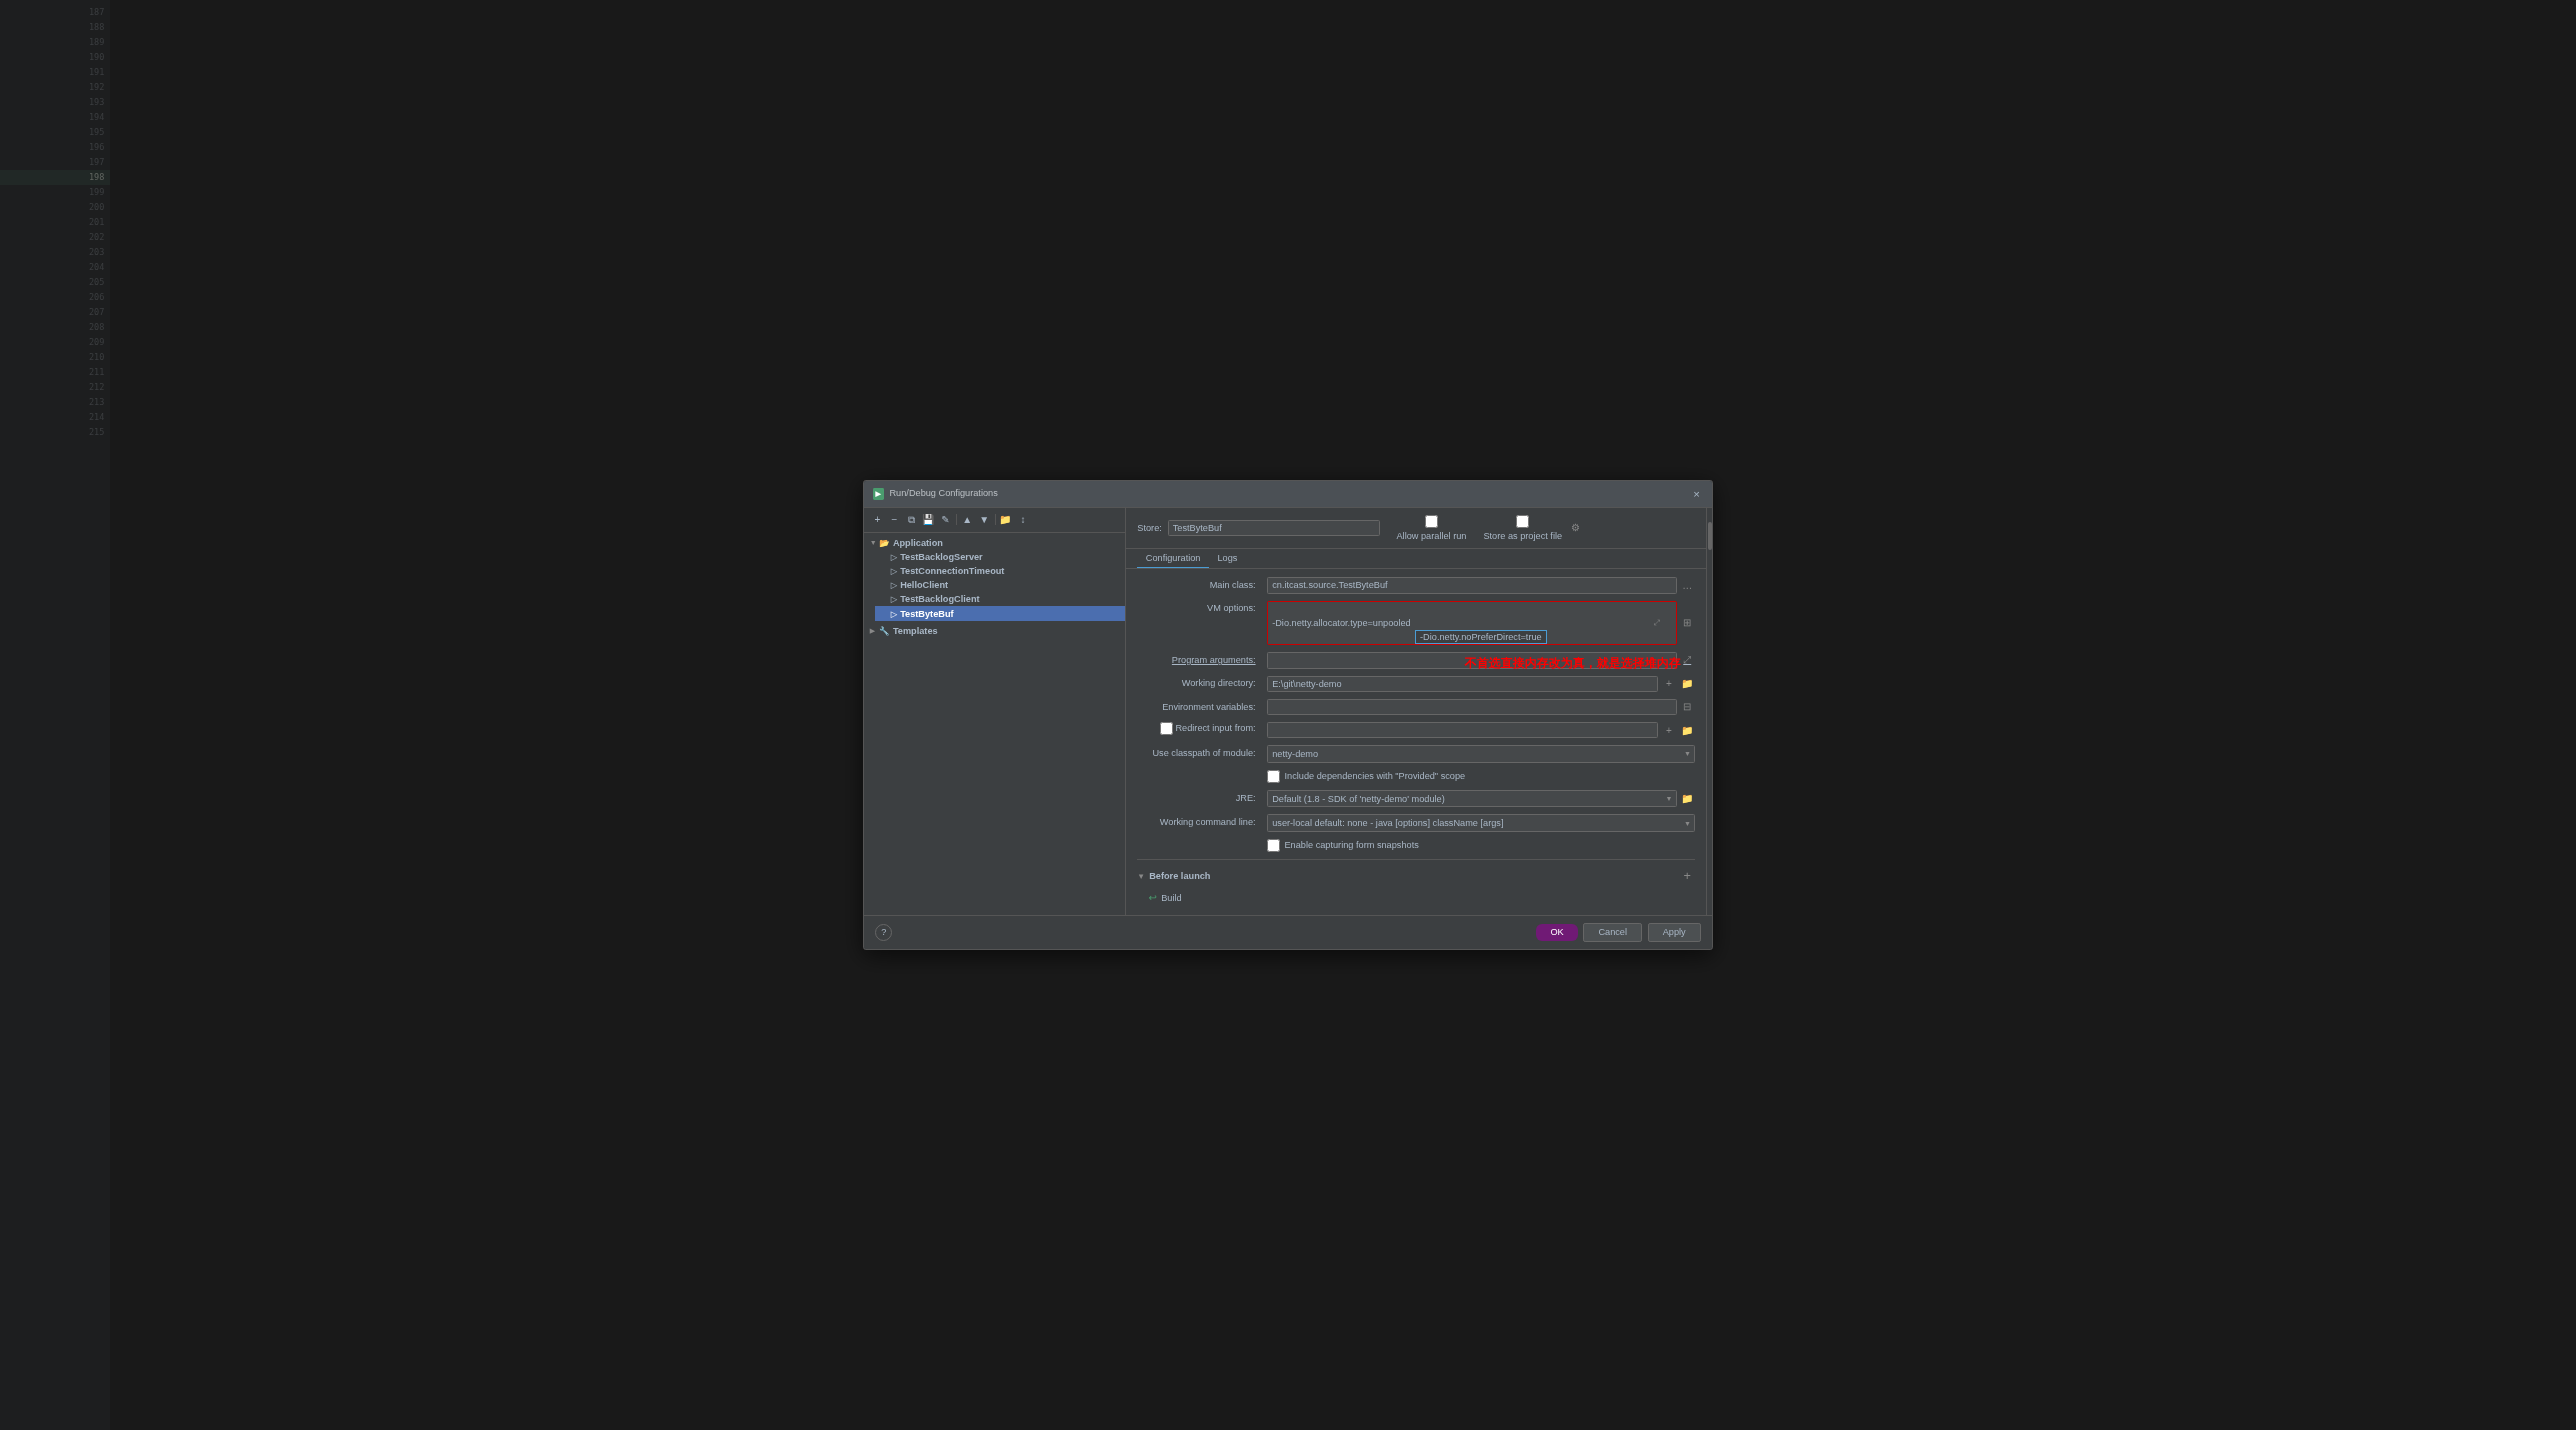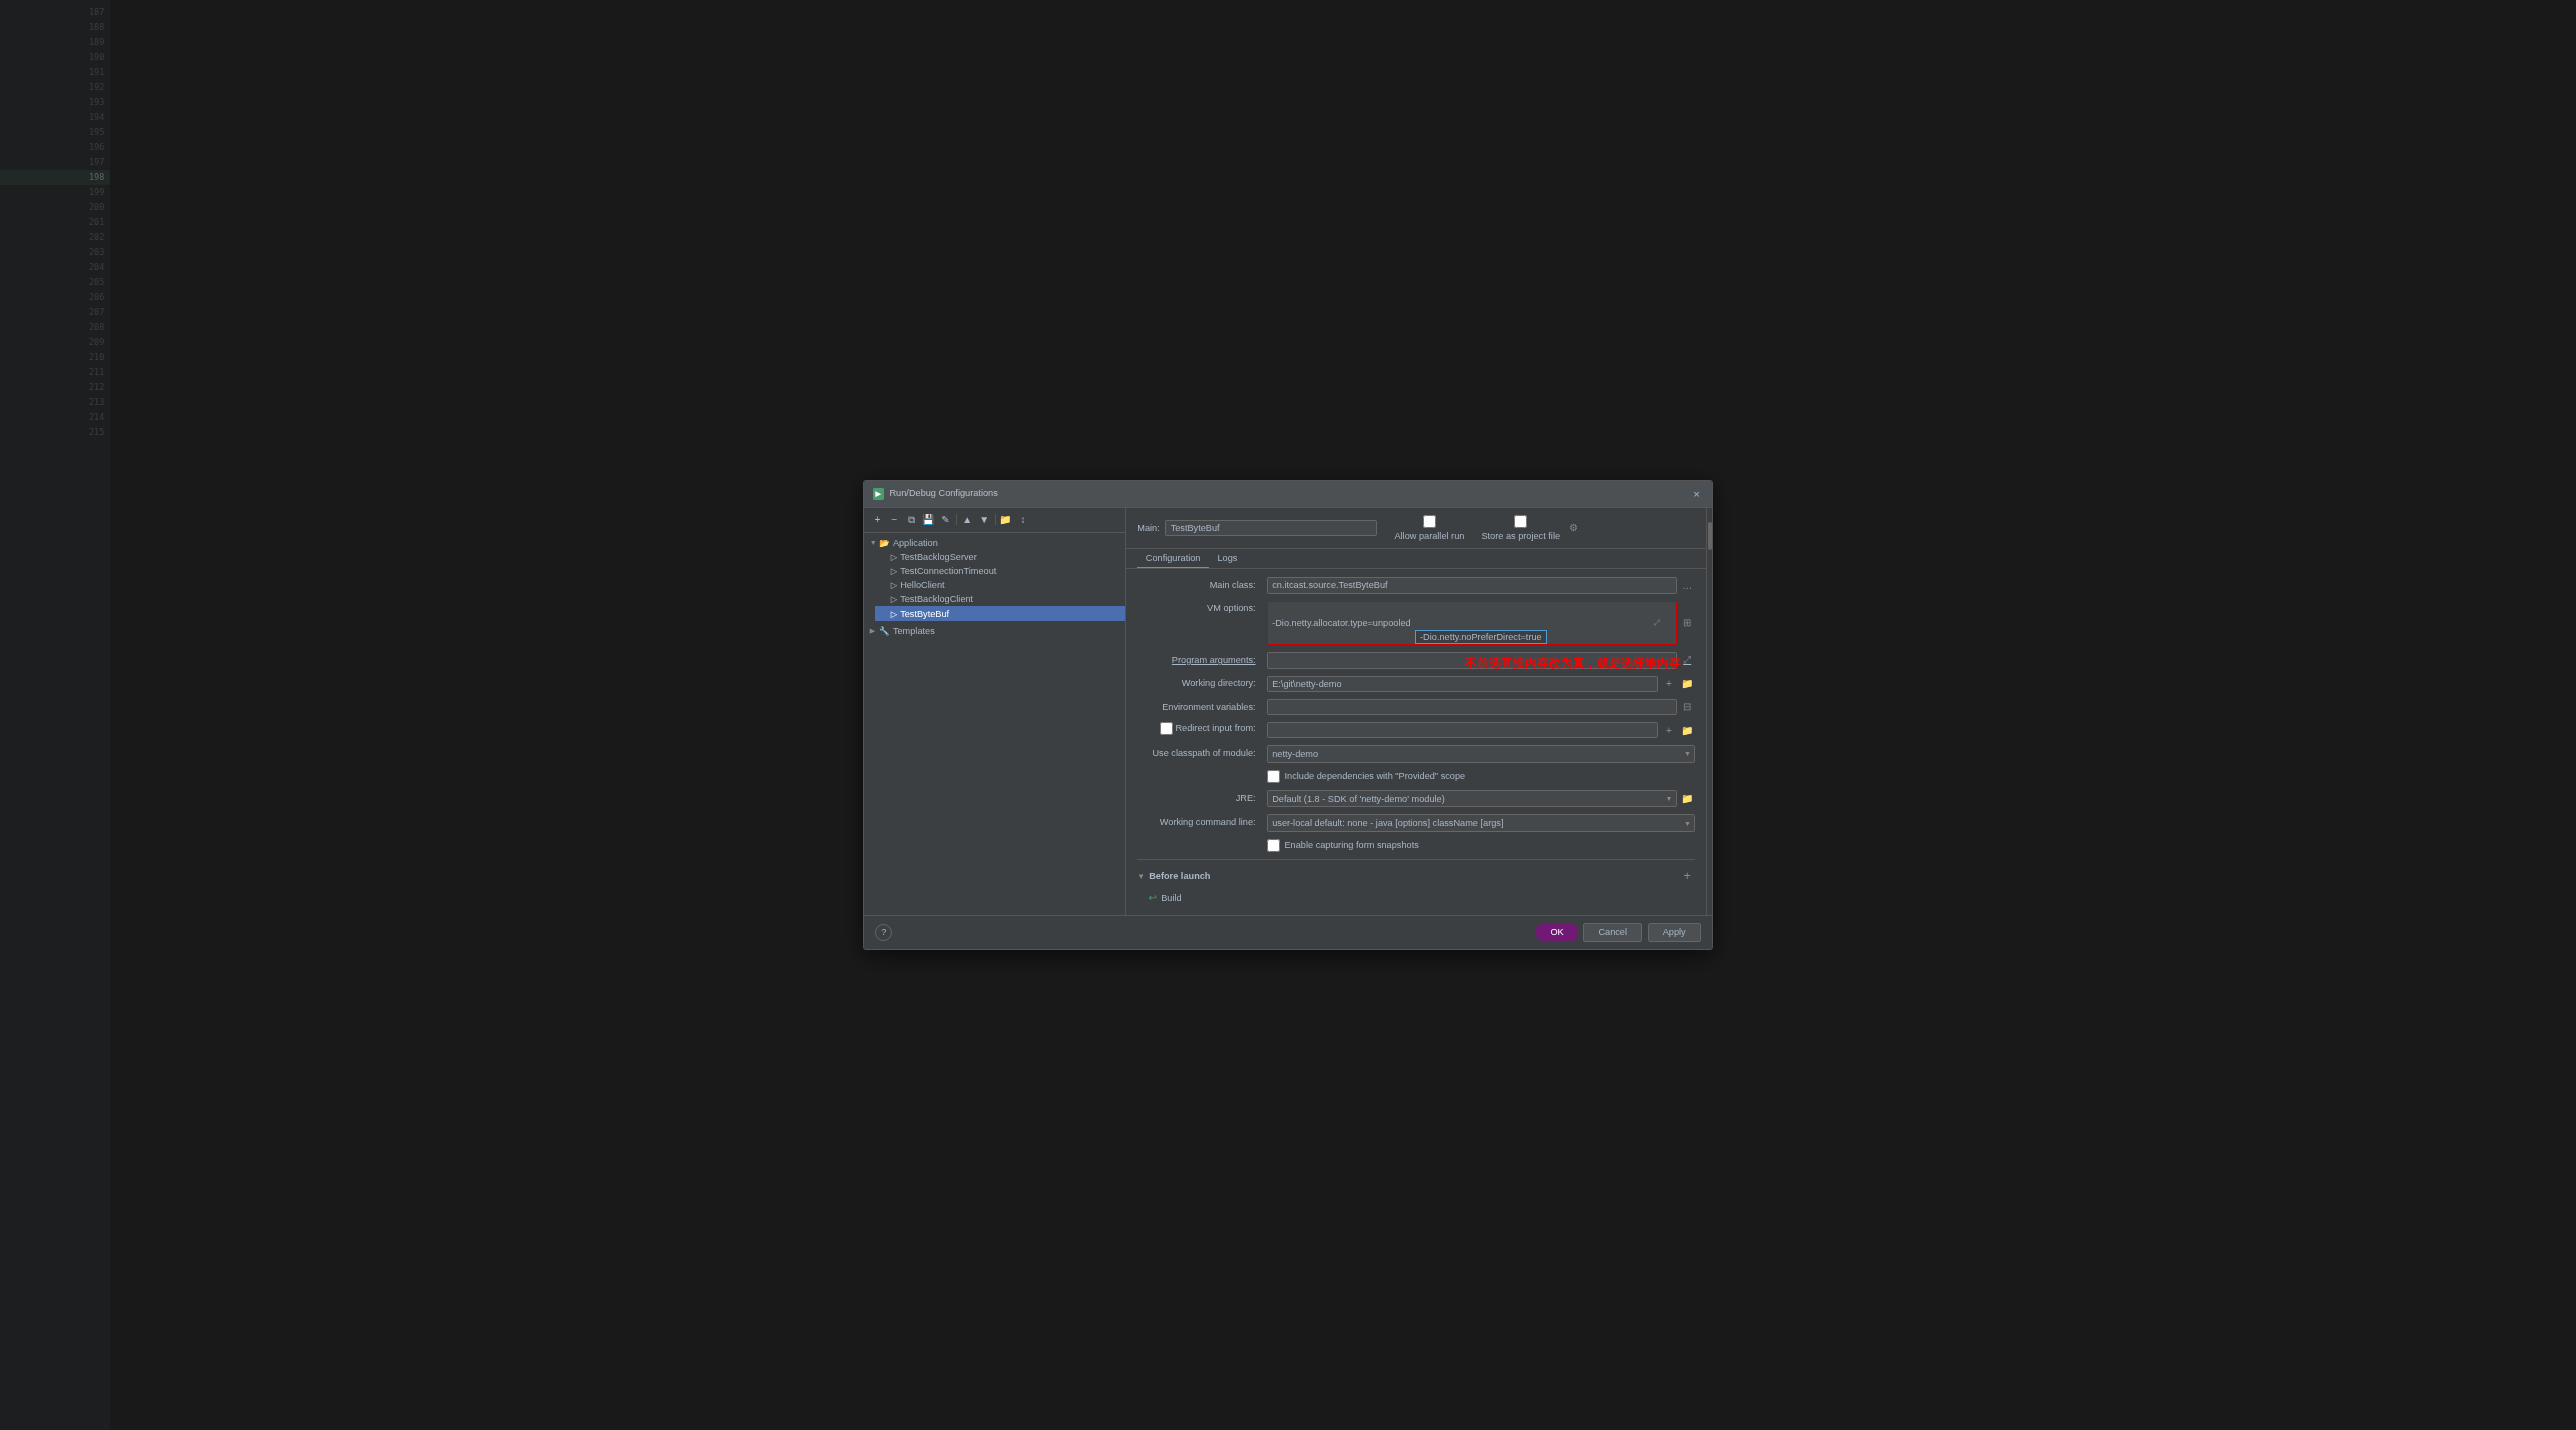--- a/index.html
+++ b/index.html
@@ -141,20 +141,21 @@
     .tree-arrow {
       font-size: 7px;
       width: 7px;
       color: #888;
     }
     .tree-icon {
       font-size: 8.5px;
     }
     .tree-label {
       font-size: 9.2px;
+      font-weight: bold;
     }
     .tree-children { padding-left: 11.3px; }
 
     
     .right-panel {
       flex: 1;
       display: flex;
       flex-direction: column;
       padding: 0;
       overflow: hidden;
@@ -569,21 +570,21 @@
             <span class="tree-arrow">▶</span>
             <span class="tree-icon">🔧</span>
             <span class="tree-label">Templates</span>
           </div>
         </div>
       </div>
 
       <div class="right-panel">
 
         <div class="name-row">
-          <span class="name-label">Main:</span>
+          <span class="name-label">Store:</span>
           <input class="name-input" type="text" value="TestByteBuf" style="">
           <label class="checkbox-label">
             <input type="checkbox" style="">
             <span>Allow parallel run</span>
           </label>
           <label class="checkbox-label">
             <input type="checkbox" style="">
             <span>Store as project file</span>
           </label>
           <button class="icon-btn" title="Settings">⚙</button>

